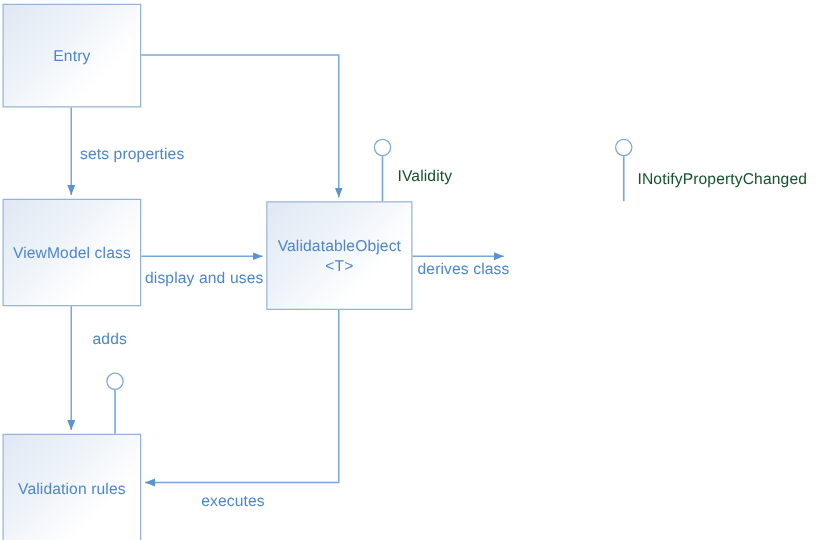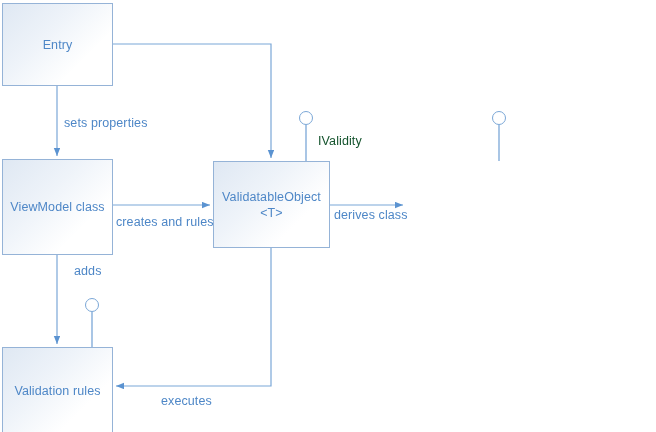--- a/index.html
+++ b/index.html
@@ -97,45 +97,46 @@
 
     <line x1="306" y1="125" x2="306" y2="161" stroke="#7ba7d7" stroke-width="1.3"></line>
     <line x1="499" y1="125" x2="499" y2="161" stroke="#7ba7d7" stroke-width="1.3"></line>
     <line x1="92" y1="312" x2="92" y2="347" stroke="#7ba7d7" stroke-width="1.3"></line>
   </svg>
 
   <div class="node" style="left:2px; top:3px; width:111px; height:83px;">
     <span class="nlabel">Entry</span>
   </div>
 
-  <div class="node" style="left:2px; top:159px; width:111px; height:96px;">
+  <div class="node" style="left:2px; top:159px; width:111px; height:86px;">
     <span class="nlabel">ViewModel class</span>
   </div>
 
   <div class="node" style="left:213px; top:161px; width:117px; height:87px;">
     <span class="nlabel">ValidatableObject
 &lt;T&gt;</span>
   </div>
 
 
   <div class="node" style="left:2px; top:347px; width:111px; height:88px;">
     <span class="nlabel">Validation rules</span>
   </div>
 
 
   <div class="edge-label" style="left:64px; top:116px;">sets properties</div>
 
-  <div class="edge-label" style="left:116px; top:215px;">creates and rules</div>
+  <div class="edge-label" style="left:116px; top:215px;">display and uses</div>
 
   <div class="edge-label" style="left:334px; top:208px;">derives class</div>
 
   <div class="edge-label" style="left:74px; top:264px;">adds</div>
 
   <div class="edge-label" style="left:161px; top:394px;">executes</div>
 
   <div class="lollipop" style="left:299px; top:111px;"></div>
   <div class="iface-label" style="left:318px; top:134px;">IValidity</div>
 
   <div class="lollipop" style="left:492px; top:111px;"></div>
+  <div class="iface-label" style="left:510px; top:136px;">INotifyPropertyChanged</div>
 
   <div class="lollipop" style="left:85px; top:298px;"></div>
 
 </div>
 
 </body></html>

